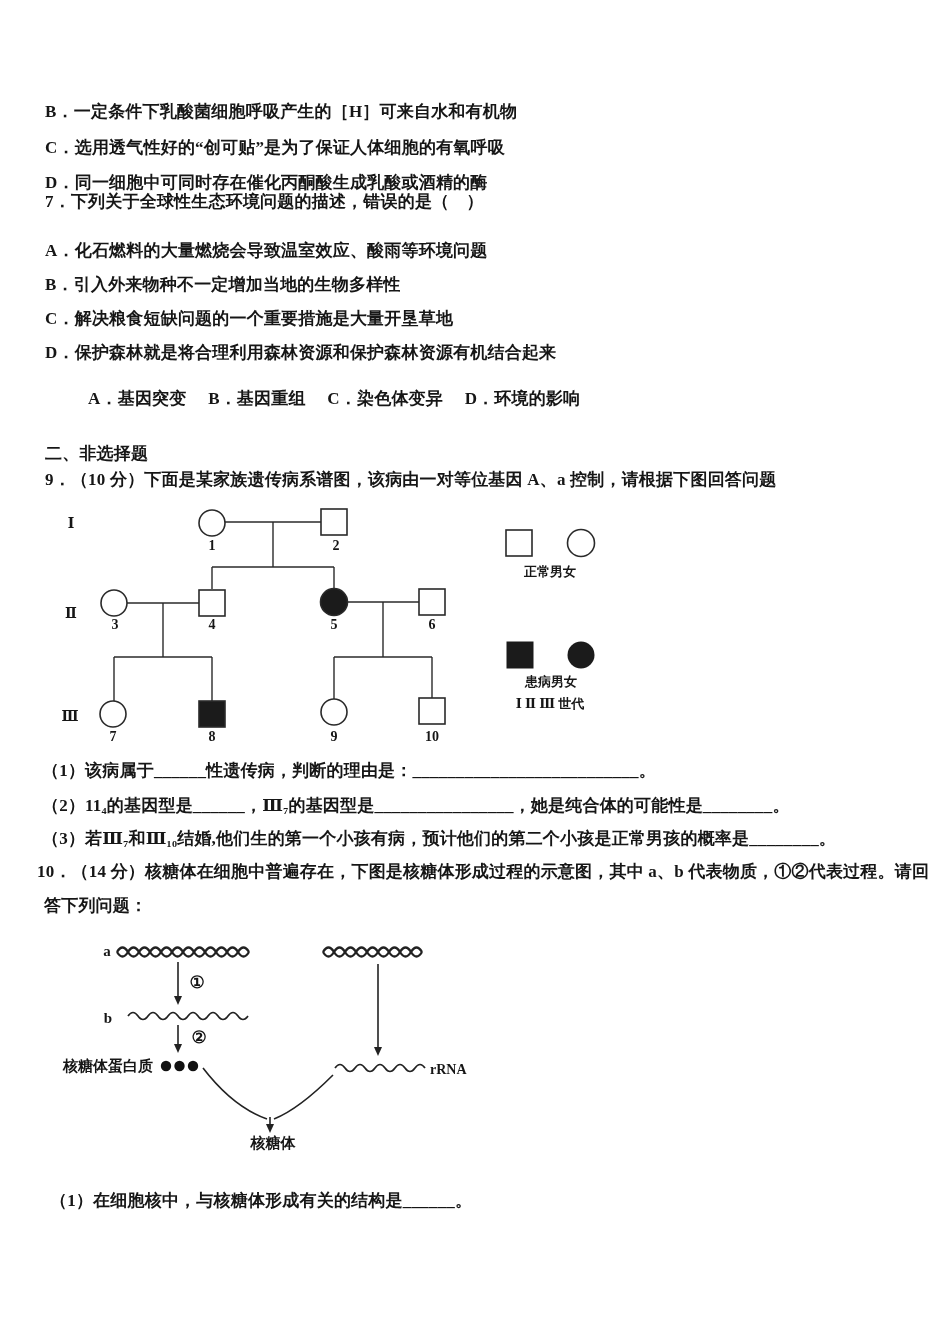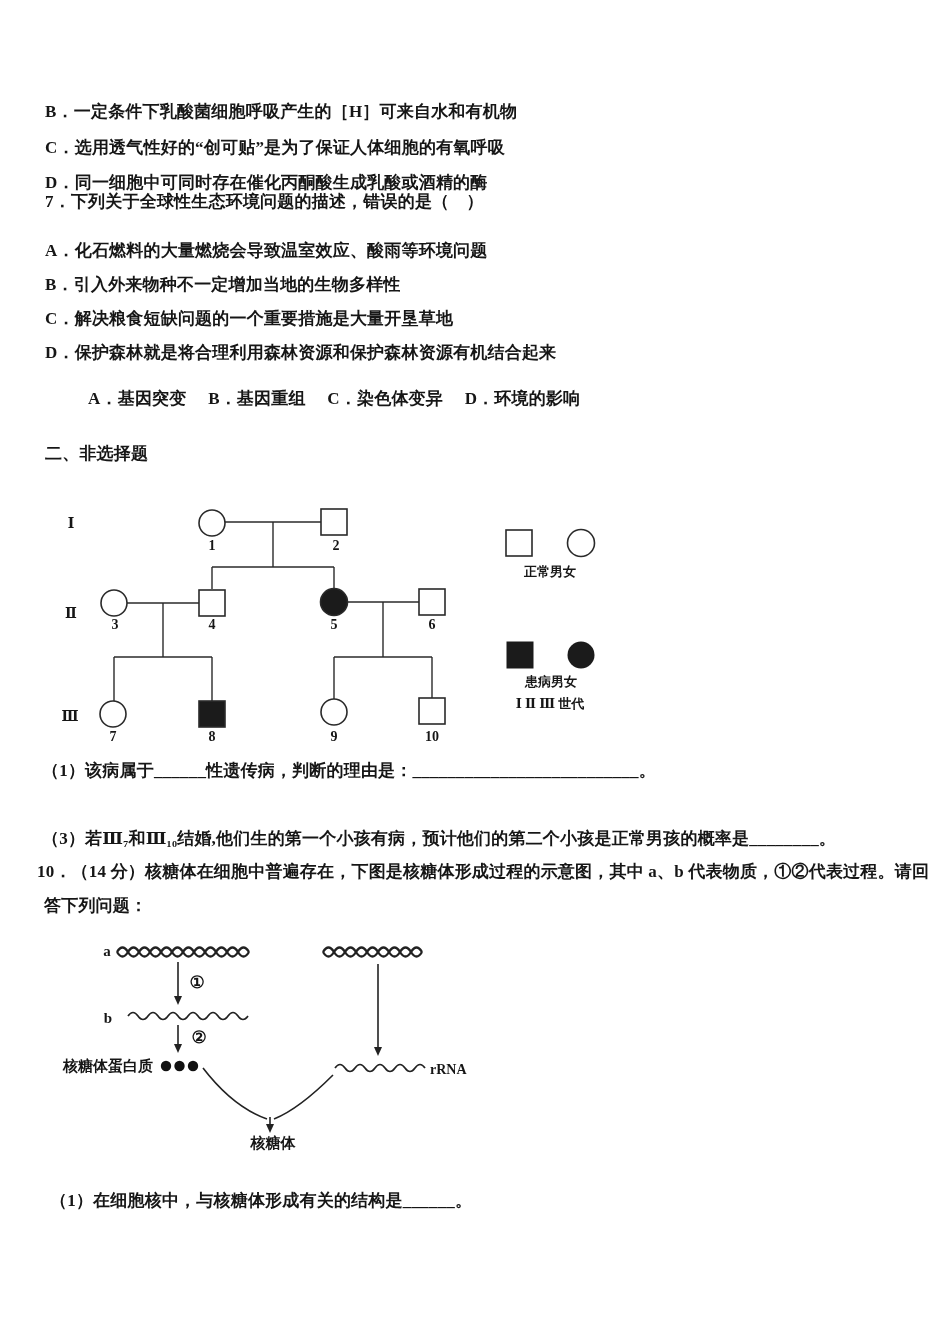--- a/index.html
+++ b/index.html
@@ -38,20 +38,21 @@
 
   <div class="line" style="left:45px;top:192px;text-align:center;">7．下列关于全球性生态环境问题的描述，错误的是（　）</div>
   <div class="line" style="left:45px;top:241px;">A．化石燃料的大量燃烧会导致温室效应、酸雨等环境问题</div>
   <div class="line" style="left:45px;top:275px;">B．引入外来物种不一定增加当地的生物多样性</div>
   <div class="line" style="left:45px;top:309px;">C．解决粮食短缺问题的一个重要措施是大量开垦草地</div>
   <div class="line" style="left:45px;top:343px;">D．保护森林就是将合理利用森林资源和保护森林资源有机结合起来</div>
 
   <div class="line" style="left:45px;top:389px;margin-left:43px;">A．基因突变　 B．基因重组　 C．染色体变异　 D．环境的影响</div>
 
   <div class="line" style="left:45px;top:444px;">二、非选择题</div>
+  <div class="line" style="left:45px;top:470px;">9．（10 分）下面是某家族遗传病系谱图，该病由一对等位基因 A、a 控制，请根据下图回答问题</div>
 
   <svg class="figure" style="left:50px;top:505px;" width="580" height="250" viewBox="0 0 580 250">
     <g stroke="#2a2a2a" stroke-width="1.4" fill="none">
 
       <line x1="175" y1="17" x2="271" y2="17"></line>
       <line x1="223" y1="17" x2="223" y2="62"></line>
       <line x1="162" y1="62" x2="284" y2="62"></line>
       <line x1="162" y1="62" x2="162" y2="84"></line>
       <line x1="284" y1="62" x2="284" y2="84"></line>
 
@@ -105,20 +106,21 @@
       <circle cx="531" cy="38" r="13.5" fill="none" stroke="#2a2a2a" stroke-width="1.6"></circle>
       <text x="500" y="71" font-size="13" text-anchor="middle">正常男女</text>
       <rect x="457" y="137" width="26" height="26" fill="#1b1b1b" stroke="#1b1b1b"></rect>
       <circle cx="531" cy="150" r="13.5" fill="#1b1b1b"></circle>
       <text x="501" y="181" font-size="13" text-anchor="middle">患病男女</text>
       <text x="500" y="203" font-size="13" text-anchor="middle">Ⅰ Ⅱ Ⅲ 世代</text>
     </g>
   </svg>
 
   <div class="line" style="left:42px;top:761px;text-align:right;">（1）该病属于______性遗传病，判断的理由是：__________________________。</div>
+  <div class="line" style="left:42px;top:796px;">（2）11₄的基因型是______，Ⅲ₇的基因型是________________，她是纯合体的可能性是________。</div>
   <div class="line" style="left:42px;top:829px;">（3）若Ⅲ₇和Ⅲ₁₀结婚,他们生的第一个小孩有病，预计他们的第二个小孩是正常男孩的概率是________。</div>
 
   <div class="line" style="left:37px;top:862px;">10．（14 分）核糖体在细胞中普遍存在，下图是核糖体形成过程的示意图，其中 a、b 代表物质，①②代表过程。请回</div>
   <div class="line" style="left:44px;top:896px;">答下列问题：</div>
 
   <svg class="figure" style="left:55px;top:935px;" width="440" height="230" viewBox="0 0 440 230">
 
     <g stroke="#222" stroke-width="2.3" fill="none">
       <path d="M62,17 q5.5,-9 11,0 t11,0 t11,0 t11,0 t11,0 t11,0 t11,0 t11,0 t11,0 t11,0 t11,0 t11,0"></path>
       <path d="M62,17 q5.5,9 11,0 t11,0 t11,0 t11,0 t11,0 t11,0 t11,0 t11,0 t11,0 t11,0 t11,0 t11,0"></path>

